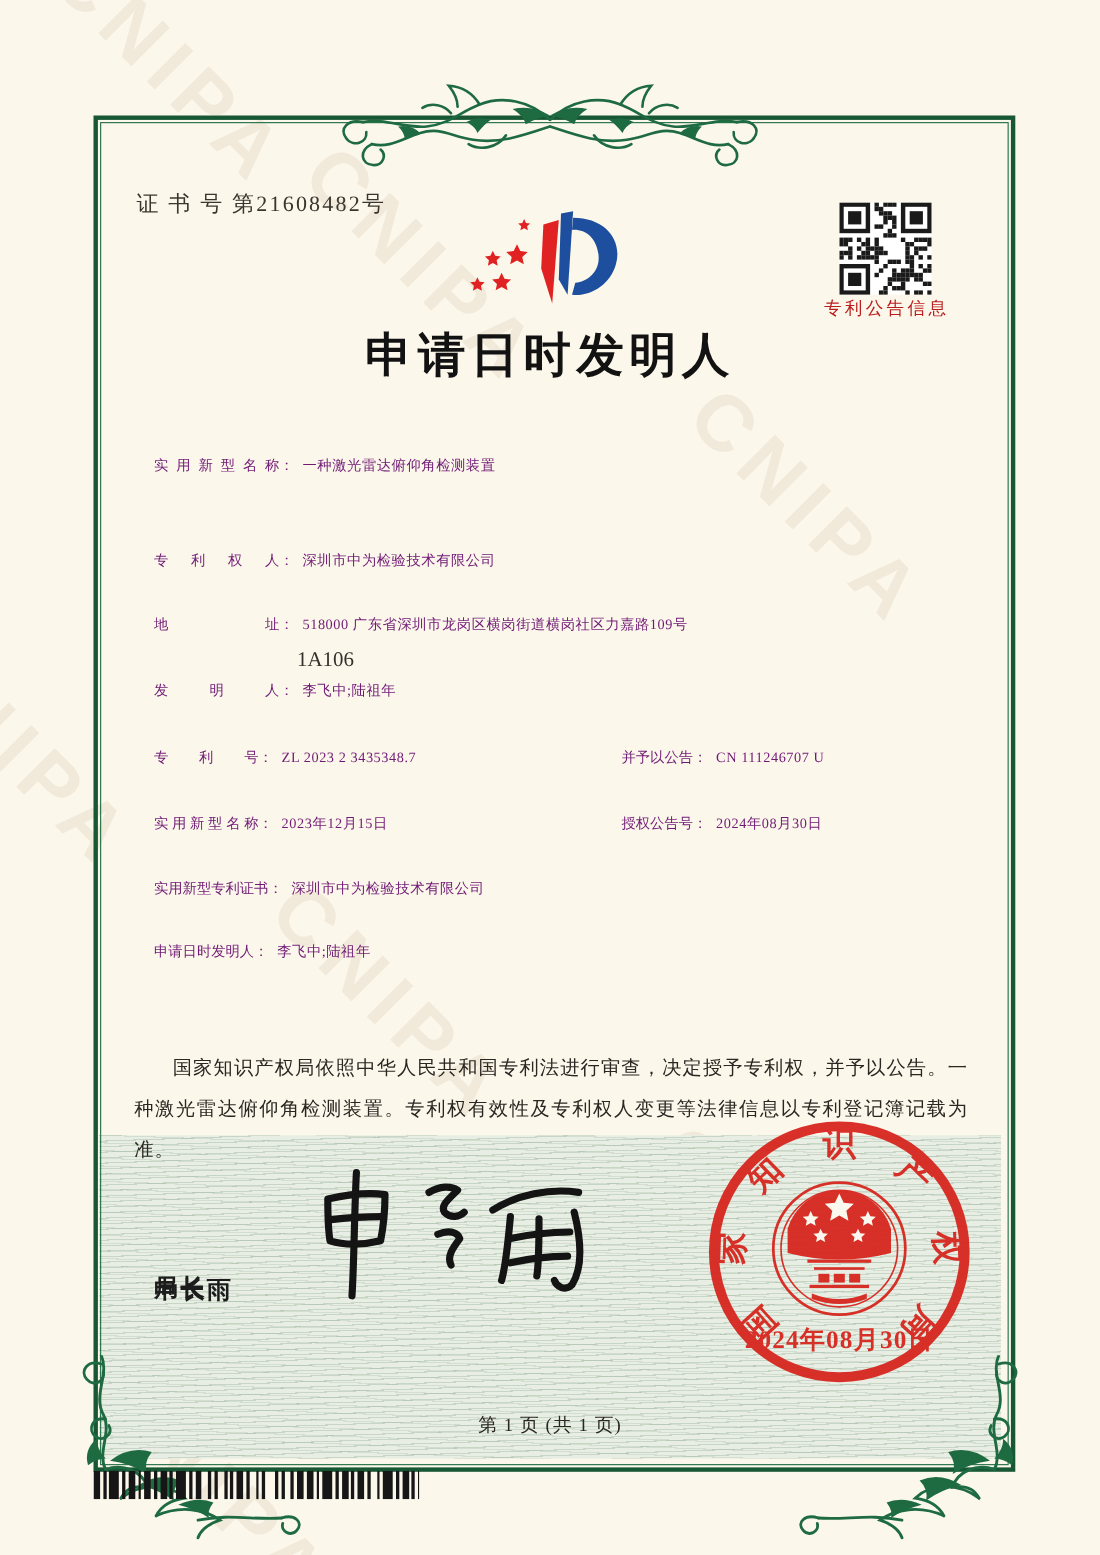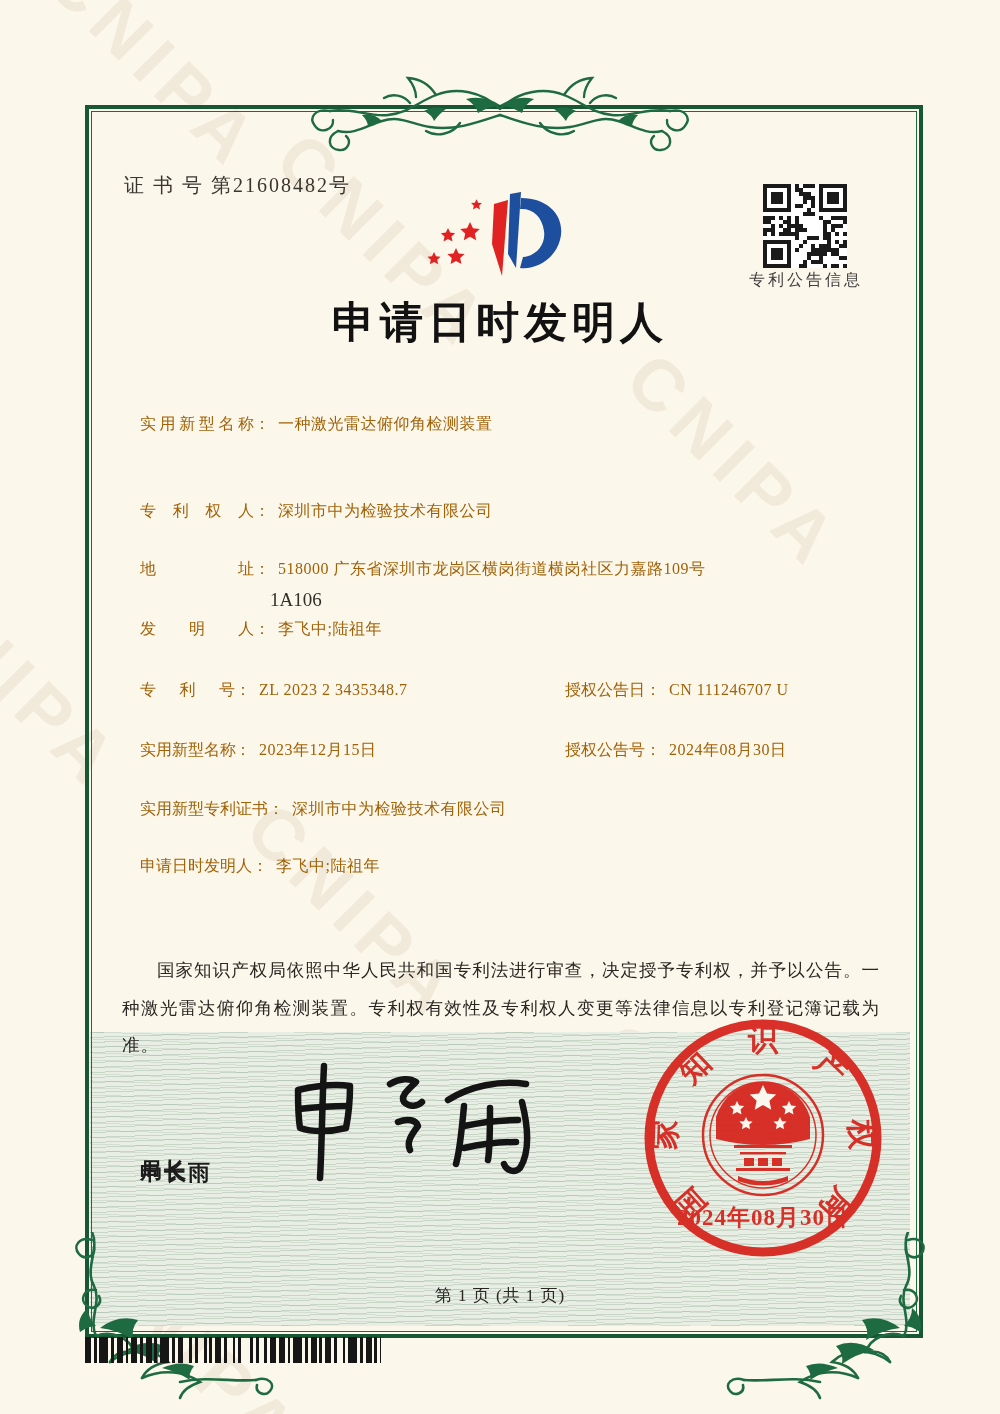--- a/index.html
+++ b/index.html
@@ -24,23 +24,23 @@
           repeating-linear-gradient(178deg, rgba(116,150,120,0.28) 0 1px, rgba(0,0,0,0) 1px 5px),
           repeating-linear-gradient(182deg, rgba(116,150,120,0.18) 0 1px, rgba(0,0,0,0) 1px 7px),
           #e8eee4;}
 
   .cert-number{position:absolute;left:124px;top:172px;font-size:20px;letter-spacing:2px;color:#3a362f;}
 
   .title{position:absolute;left:0;top:294px;width:100%;text-align:center;
          font-size:43px;font-weight:bold;letter-spacing:5px;color:#121212;}
 
   .qr-label{position:absolute;left:733px;top:270px;width:146px;text-align:center;
-            font-size:16px;letter-spacing:3px;color:#404040;}
-
-  .row{position:absolute;font-size:16px;color:#a16207;white-space:nowrap;}
+            font-size:16px;letter-spacing:3px;color:#b91c1c;}
+
+  .row{position:absolute;font-size:13px;color:#701a75;white-space:nowrap;}
   .flabel6{display:inline-block;width:114px;text-align:justify;text-align-last:justify;}
   .flabel5{display:inline-block;width:95px;text-align:justify;text-align-last:justify;}
   .colon{display:inline-block;margin-right:8px;}
   .val{letter-spacing:0.5px;}
   .addr2{position:absolute;left:270px;top:589px;font-size:19px;color:#33302a;}
 
   .legal{position:absolute;left:122px;top:952px;width:758px;font-size:17.5px;
          line-height:2.15;text-indent:2em;text-align:justify;color:#2a2722;letter-spacing:1px;}
 
   .signer{position:absolute;left:140px;font-family:"Liberation Sans","DejaVu Sans",sans-serif;
@@ -269,21 +269,21 @@
   <span class="flabel6">地址</span><span class="colon">：</span><span class="val">518000 广东省深圳市龙岗区横岗街道横岗社区力嘉路109号</span>
 </div>
 <div class="addr2">1A106</div>
 <div class="row" style="left:140px;top:619px;">
   <span class="flabel6">发明人</span><span class="colon">：</span><span class="val">李飞中;陆祖年</span>
 </div>
 <div class="row" style="left:140px;top:680px;">
   <span class="flabel5">专利号</span><span class="colon">：</span><span class="val">ZL 2023 2 3435348.7</span>
 </div>
 <div class="row" style="left:565px;top:680px;">
-  <span>授权公告日</span><span class="colon">：</span><span class="val">CN 111246707 U</span>
+  <span>并予以公告</span><span class="colon">：</span><span class="val">CN 111246707 U</span>
 </div>
 <div class="row" style="left:140px;top:740px;">
   <span class="flabel5">实用新型名称</span><span class="colon">：</span><span class="val">2023年12月15日</span>
 </div>
 <div class="row" style="left:565px;top:740px;">
   <span>授权公告号</span><span class="colon">：</span><span class="val">2024年08月30日</span>
 </div>
 <div class="row" style="left:140px;top:799px;">
   <span>实用新型专利证书</span><span class="colon">：</span><span class="val">深圳市中为检验技术有限公司</span>
 </div>

